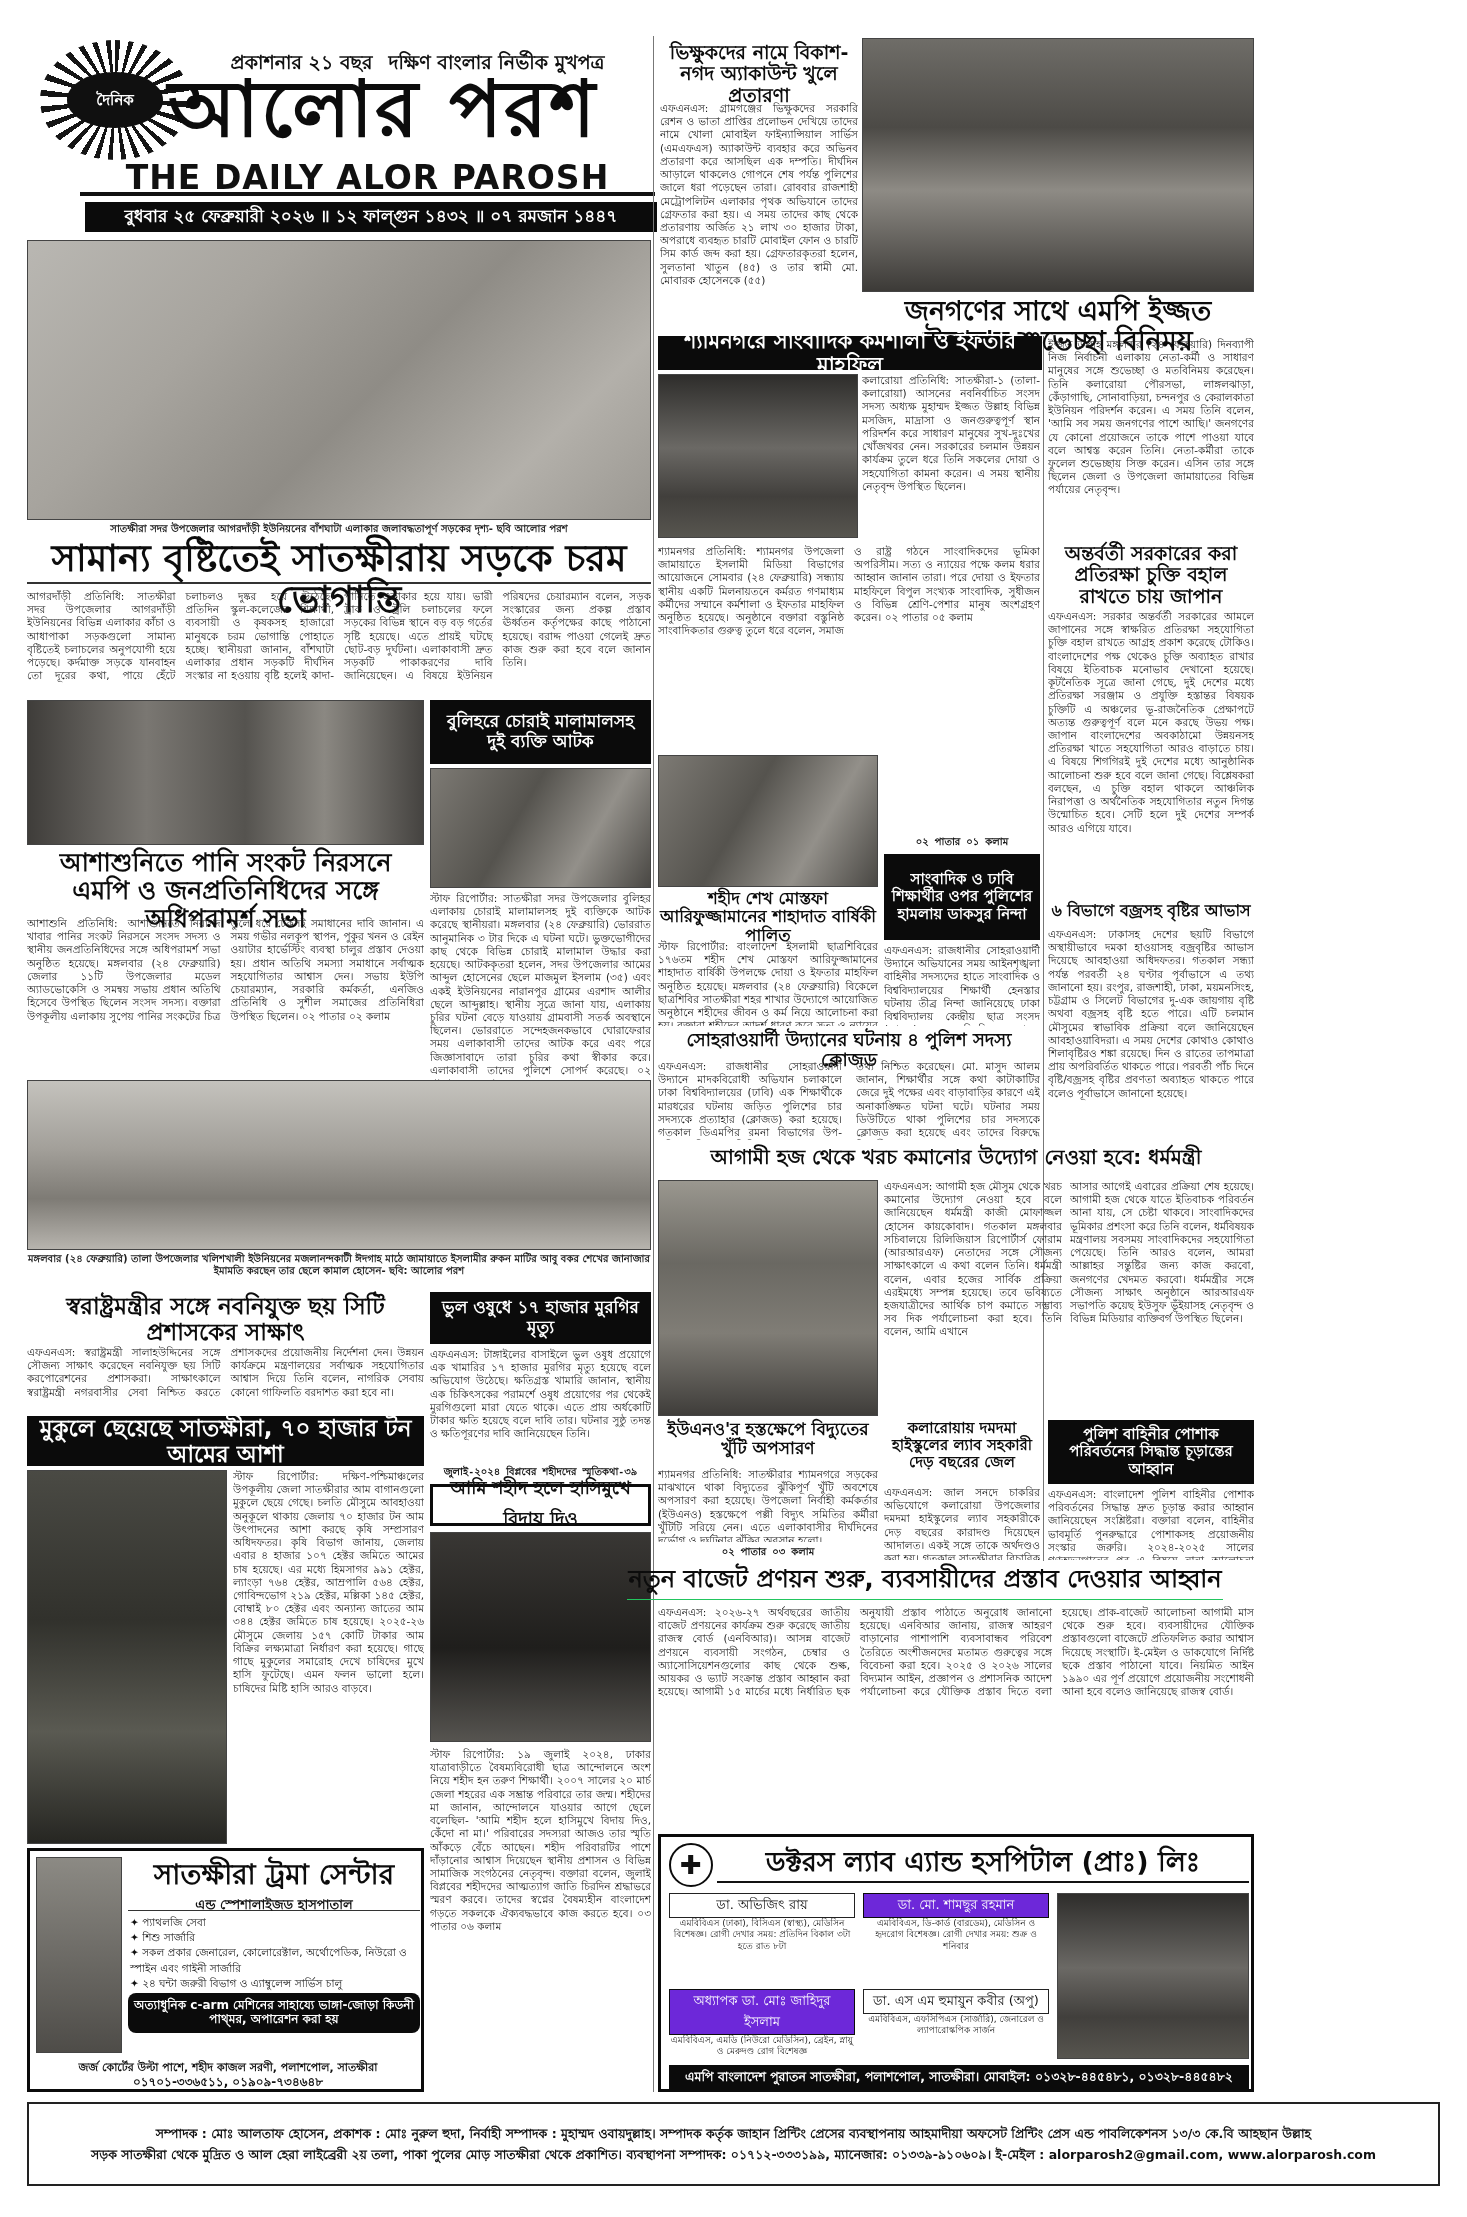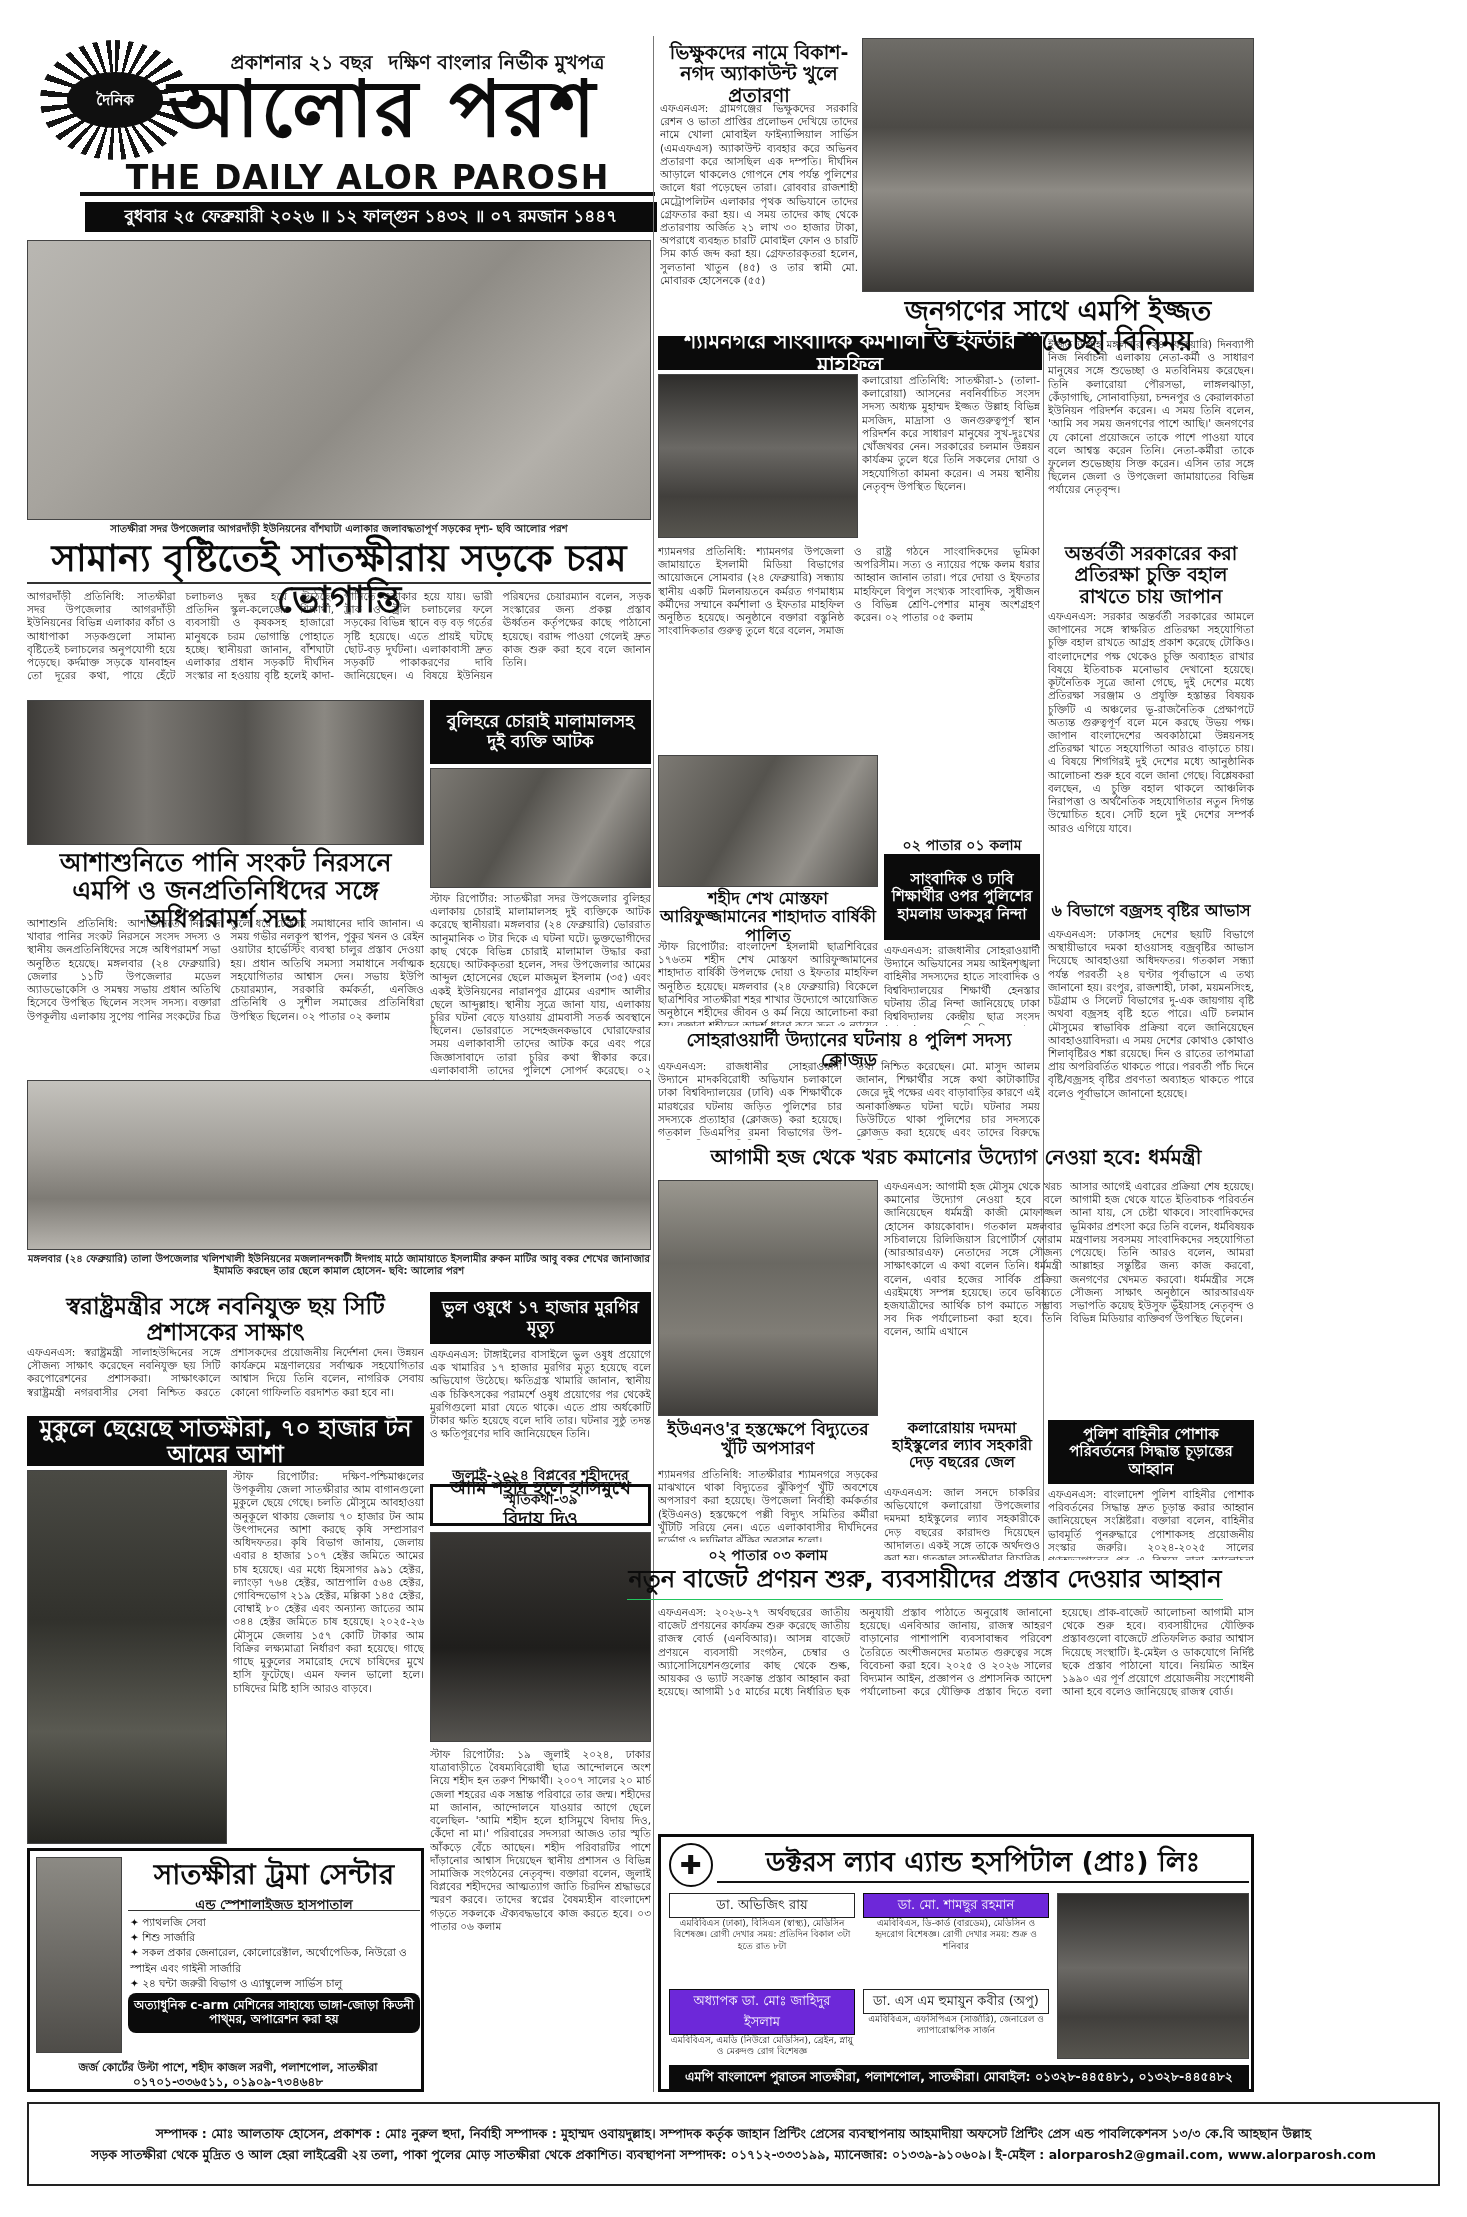--- a/index.html
+++ b/index.html
@@ -16,21 +16,21 @@
   .ph-martyr{background:linear-gradient(180deg,#393734,#1f1e1c 55%,#565450);}
   .ph-mango{background:linear-gradient(180deg,#4a4a44,#31312c 40%,#5a5a52 70%,#262622);}
   .ph-building{background:linear-gradient(180deg,#8c8a84,#6d6b66 50%,#4e4c48);}
   .hl{font-weight:700;color:#0c0c0c;line-height:1.12;}
   .center{text-align:center;}
   .body{font-size:10.5px;line-height:1.26;text-align:justify;color:#1c1c1c;overflow:hidden;}
   .body2{column-count:2;column-gap:10px;}
   .body3{column-count:3;column-gap:10px;}
   .body4{column-count:4;column-gap:10px;}
   .bar{background:#0b0b0b;color:#fff;display:flex;align-items:center;justify-content:center;text-align:center;font-weight:700;line-height:1.15;padding:8px 6px;}
-  .note{font-size:14px;font-weight:700;text-align:center;}
+  .note{font-size:10px;font-weight:700;text-align:center;font-family:Liberation Mono, monospace;}
   .caption{font-size:10px;font-weight:700;text-align:center;line-height:1.2;color:#222;}
   .rule{background:#777;}
   .boxed{border:3px solid #0b0b0b;display:flex;align-items:center;justify-content:center;text-align:center;font-weight:700;}
   .sun{border-radius:50%;background:repeating-conic-gradient(#151515 0deg 5deg,#ffffff 5deg 13deg);display:flex;align-items:center;justify-content:center;}
   .sun-core{width:64%;height:46%;background:#101010;border-radius:50%;color:#fff;display:flex;align-items:center;justify-content:center;font-weight:700;font-size:15px;}
   .mast-title{font-weight:800;letter-spacing:1px;}
   .ad-trauma{border:3px solid #0b0b0b;}
   .ad-doc{border:3px solid #0b0b0b;}
   .doc-name{font-weight:400;font-size:13px;border:1px solid #222;padding:1px 4px;text-align:center;}
   .doc-name.dark{background:#6d28d9;color:#fff;border-color:#0b0b0b;}

